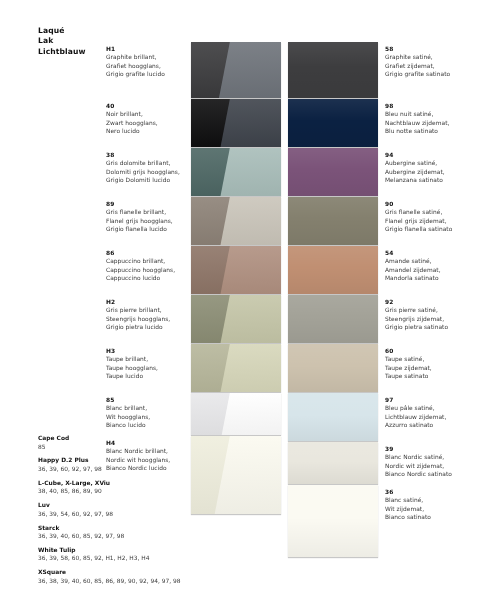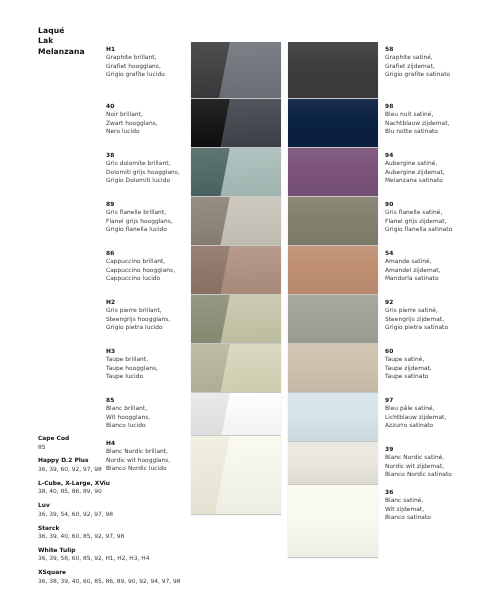--- a/index.html
+++ b/index.html
@@ -123,21 +123,21 @@
     color: #3b3b3b;
     white-space: nowrap;
   }
 </style>
 </head>
 <body>
 
 <div id="title-block">
   <div class="t-line">Laqué</div>
   <div class="t-line">Lak</div>
-  <div class="t-line">Melanzana</div>
+  <div class="t-line">Lichtblauw</div>
 </div>
 
 <div class="swatch-col" id="col-gloss">
     <div class="swatch gloss" style="height: 56px; background: rgb(58, 58, 60);">
       <span style="position: absolute; top: -6px; bottom: -6px; left: 44%; width: 78%; background: rgb(110, 115, 122); transform: skewX(-11deg); transform-origin: left top; z-index: 1;"></span>
     </div>
     <div class="swatch gloss" style="height: 48px; background: rgb(13, 13, 14);">
       <span style="position: absolute; top: -6px; bottom: -6px; left: 44%; width: 78%; background: rgb(62, 67, 75); transform: skewX(-11deg); transform-origin: left top; z-index: 1;"></span>
     </div>
     <div class="swatch gloss" style="height: 48px; background: rgb(76, 102, 99);">

